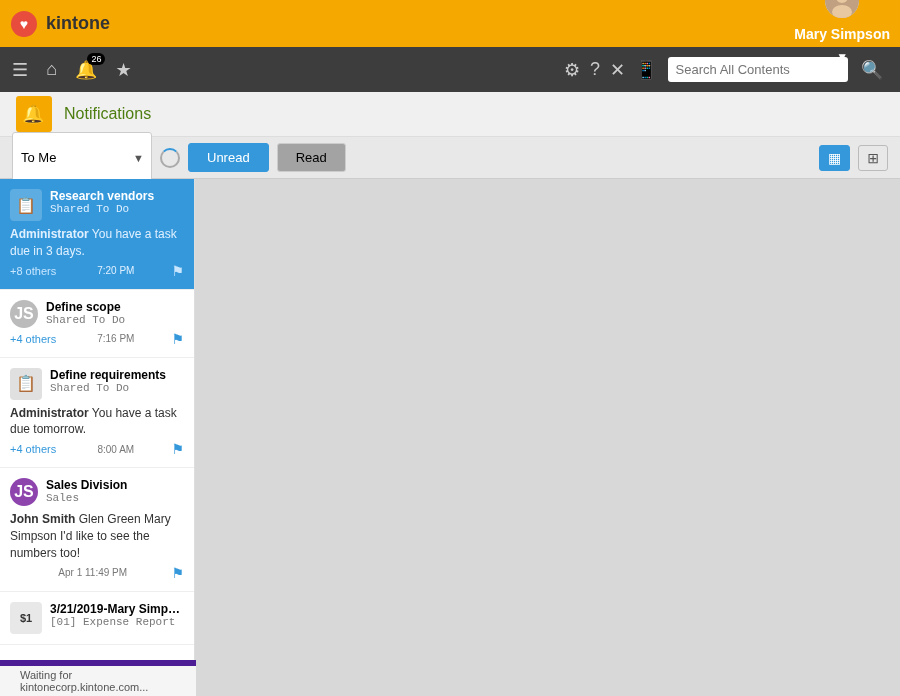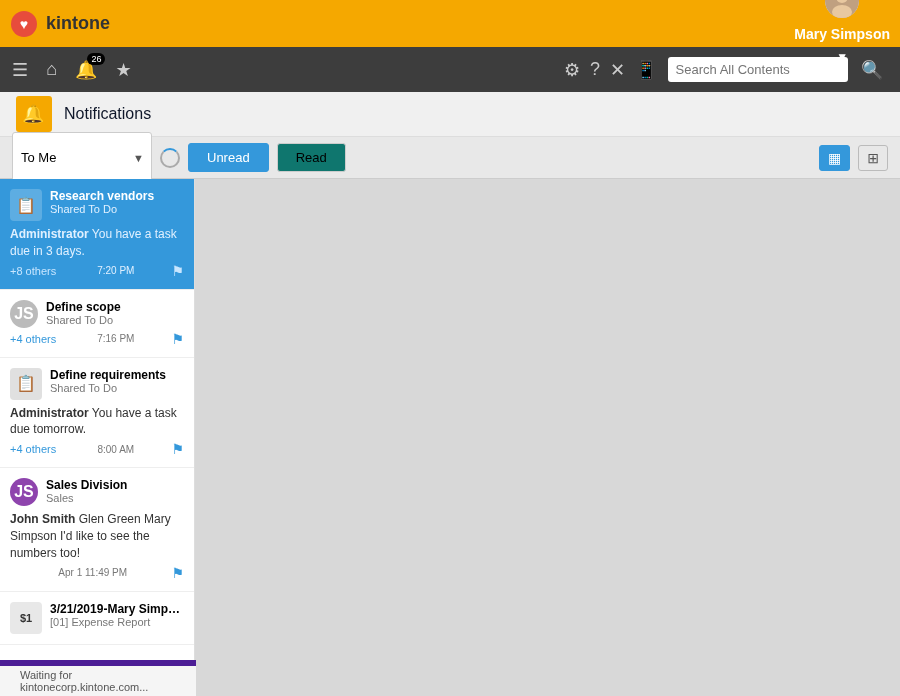--- a/index.html
+++ b/index.html
@@ -125,21 +125,21 @@
       height: 36px;
       border-radius: 3px;
       display: flex;
       align-items: center;
       justify-content: center;
       color: #fff;
       font-size: 18px;
     }
     #notif-title {
       font-size: 16px;
-      color: #0f172a;
+      color: #4d7c0f;
     }
 
     
     #filter-bar {
       background: #e8e8e8;
       border-bottom: 1px solid #ccc;
       height: 42px;
       display: flex;
       align-items: center;
       padding: 0 12px;
@@ -169,21 +169,21 @@
       right: 8px;
       top: 50%;
       transform: translateY(-50%);
       color: #555;
       font-size: 11px;
       pointer-events: none;
     }
     .tab-btn {
       padding: 6px 18px;
       border: 1px solid #ccc;
-      background: #0f766e;
+      background: #a3a3a3;
       cursor: pointer;
       font-size: 13px;
       border-radius: 3px;
     }
     .tab-btn.active {
       background: #3498db;
       color: #fff;
       border-color: #3498db;
     }
     #filter-loading {
@@ -271,20 +271,21 @@
     .notif-title-text {
       font-weight: bold;
       font-size: 12px;
       white-space: nowrap;
       overflow: hidden;
       text-overflow: ellipsis;
     }
     .notif-subtitle {
       font-size: 11px;
       color: #777;
+      font-family: Liberation Mono, monospace;
     }
     .notif-body {
       margin-top: 5px;
       font-size: 12px;
       display: flex;
       justify-content: space-between;
       align-items: flex-end;
     }
     .notif-preview {
       flex: 1;

